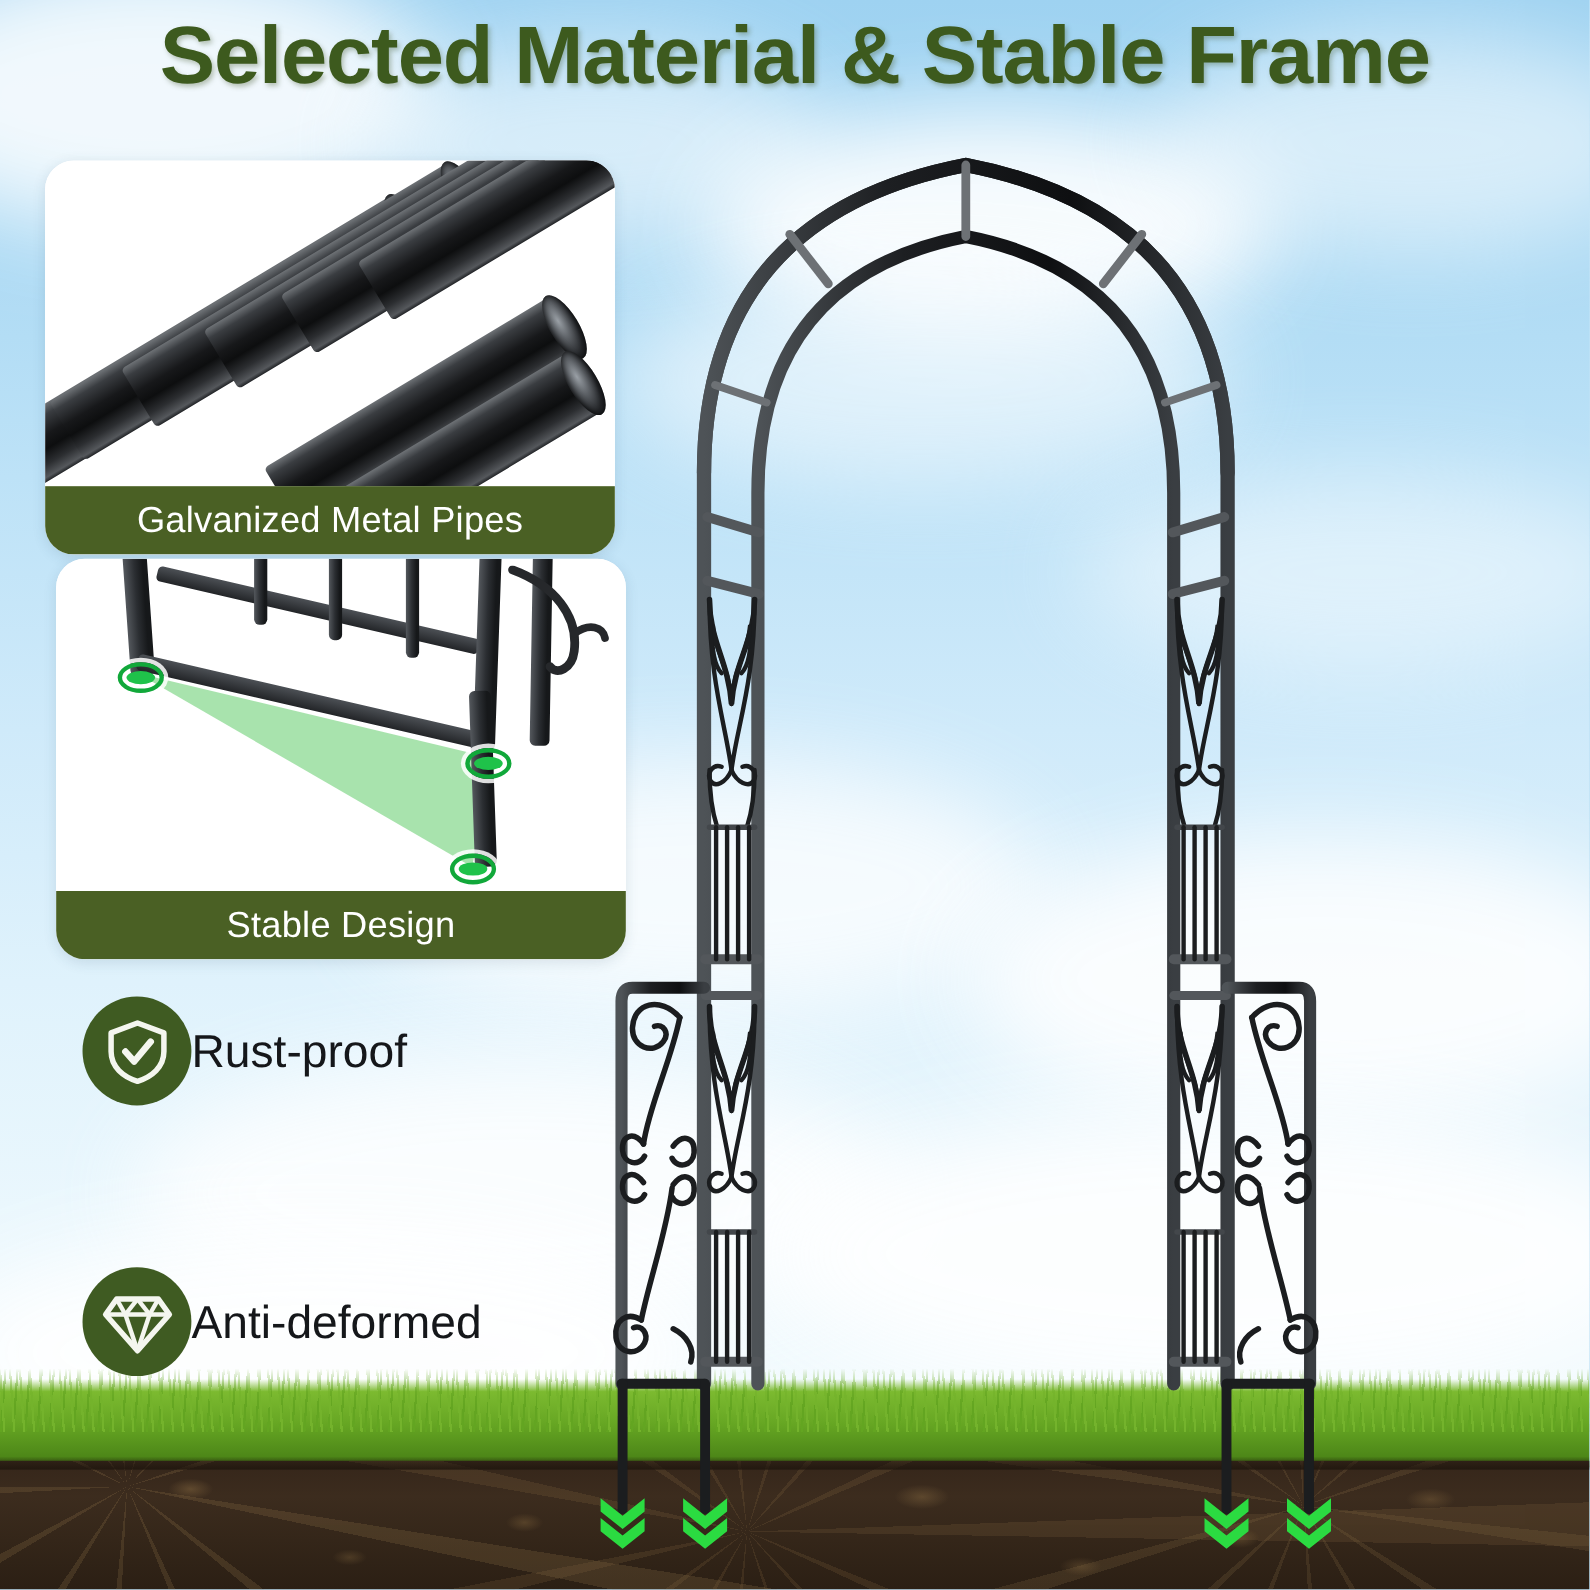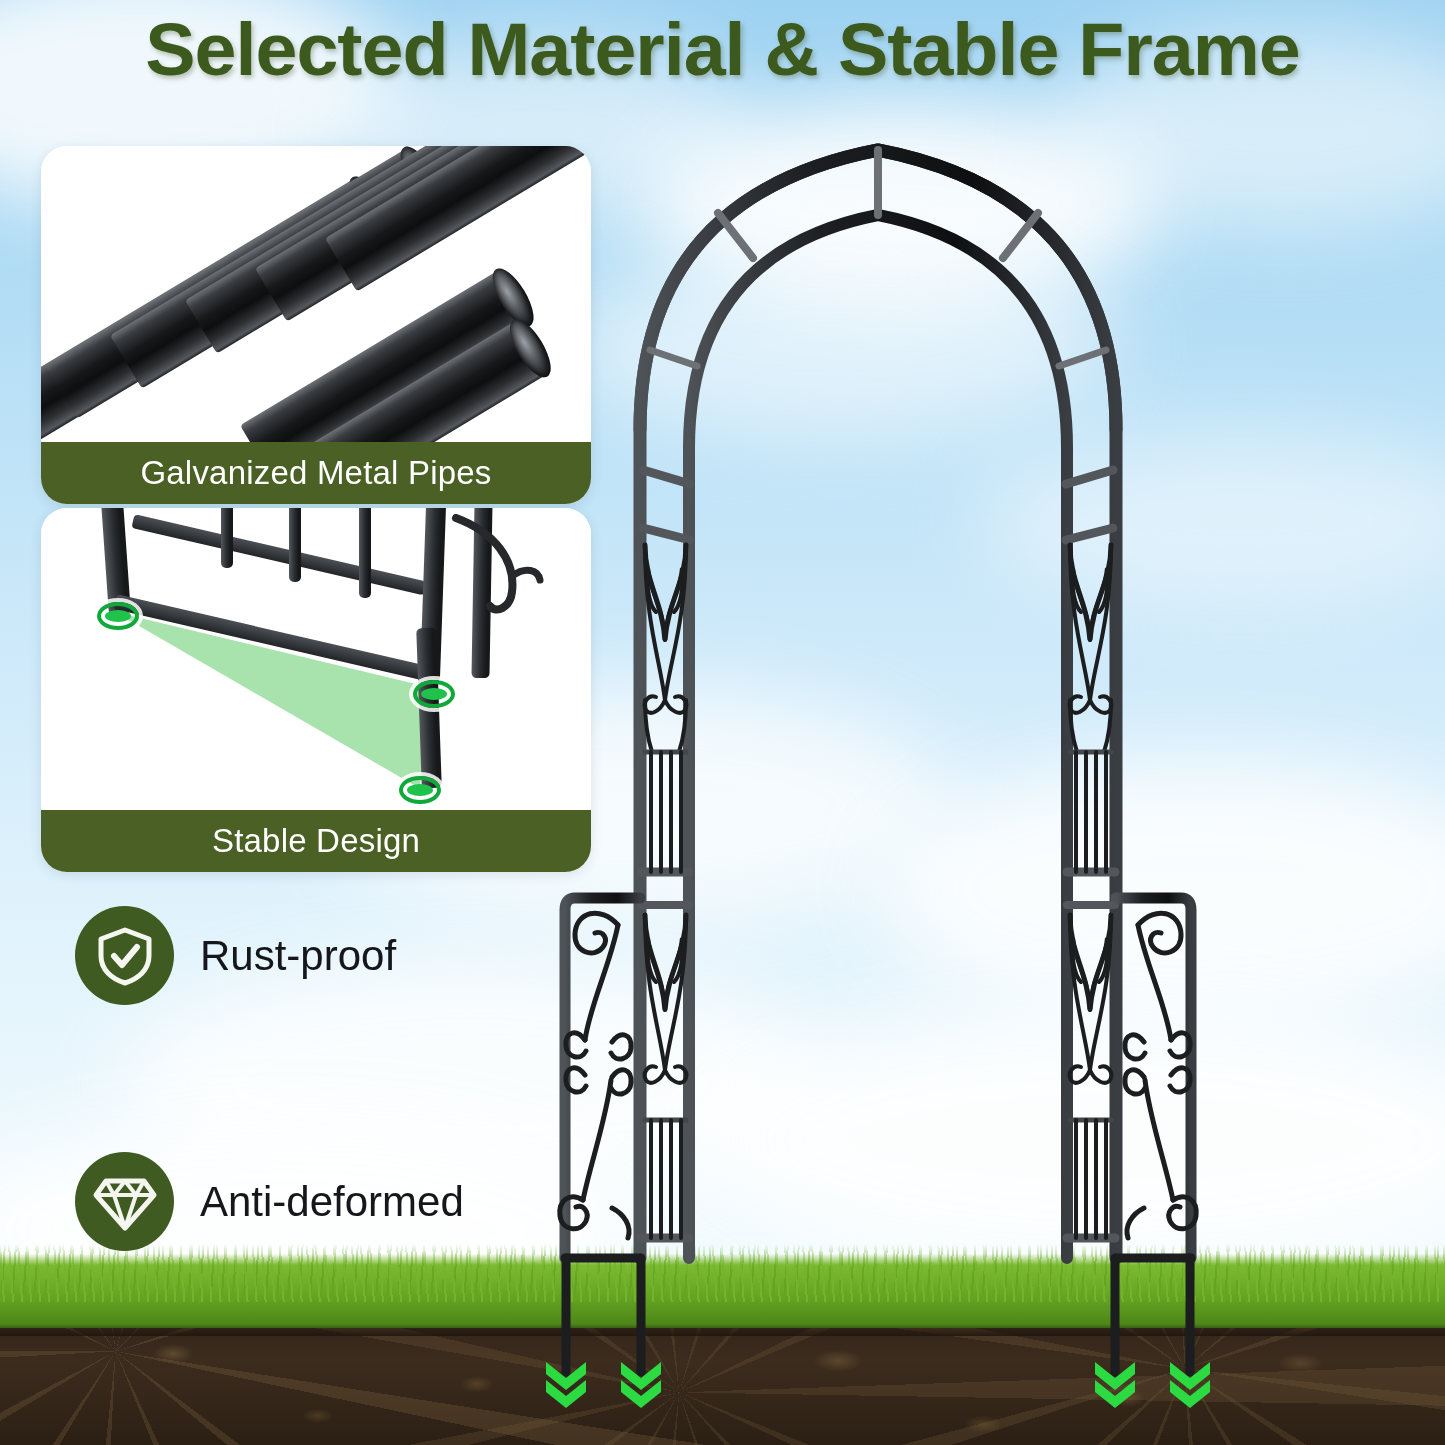--- a/index.html
+++ b/index.html
@@ -67,24 +67,23 @@
     text-shadow:2px 3px 5px rgba(70,90,45,.35);
     transform:scaleX(1.02);
     white-space:nowrap;
   }
 
   
   .card{
     position:absolute;width:518px;border-radius:26px;overflow:hidden;
     background:#ffffff;
     box-shadow:0 3px 12px rgba(40,70,90,.13);
-    padding-left:32px;
   }
   #card-pipes{left:41px;top:146px;height:358px;}
-  #card-stable{left:41px;top:508px;height:364px;}
+  #card-stable{left:51px;top:508px;height:364px;}
   .card-media{position:absolute;left:0;top:0;right:0;bottom:62px;background:#fff;overflow:hidden;}
   .card-caption{
     position:absolute;left:0;right:0;bottom:0;height:62px;
     background:#4a6024;color:#ffffff;
     display:flex;align-items:center;justify-content:center;
     font-size:33px;letter-spacing:.2px;
   }
 
   
   .pipe{
@@ -103,21 +102,21 @@
   }
 
   
   .sd-leg{position:absolute;background:linear-gradient(90deg,#54585d,#2b2e32 45%,#16181a 80%);border-radius:5px;}
   .sd-bar{position:absolute;background:linear-gradient(180deg,#4c5055,#222427);border-radius:4px;}
   .sd-tri{position:absolute;left:0;top:0;}
   .sd-dot{position:absolute;width:34px;height:20px;border-radius:50%;border:4px solid #11a83a;box-shadow:0 0 0 4px rgba(255,255,255,.85);}
   .sd-dot i{position:absolute;inset:4px;border-radius:50%;background:#1fc24a;display:block;}
 
   
-  .feature{position:absolute;display:flex;align-items:center;gap:26px;justify-content:flex-end;}
+  .feature{position:absolute;display:flex;align-items:center;justify-content:flex-end;}
   .feat-icon{
     width:99px;height:99px;border-radius:50%;background:#3f5b22;
     display:flex;align-items:center;justify-content:center;flex:0 0 auto;
   }
   .feat-label{font-size:42px;color:#15171a;white-space:nowrap;}
   #feature-0{left:75px;top:906px;}
   #feature-1{left:75px;top:1029px;}
   #feature-2{left:75px;top:1152px;}
 
   

